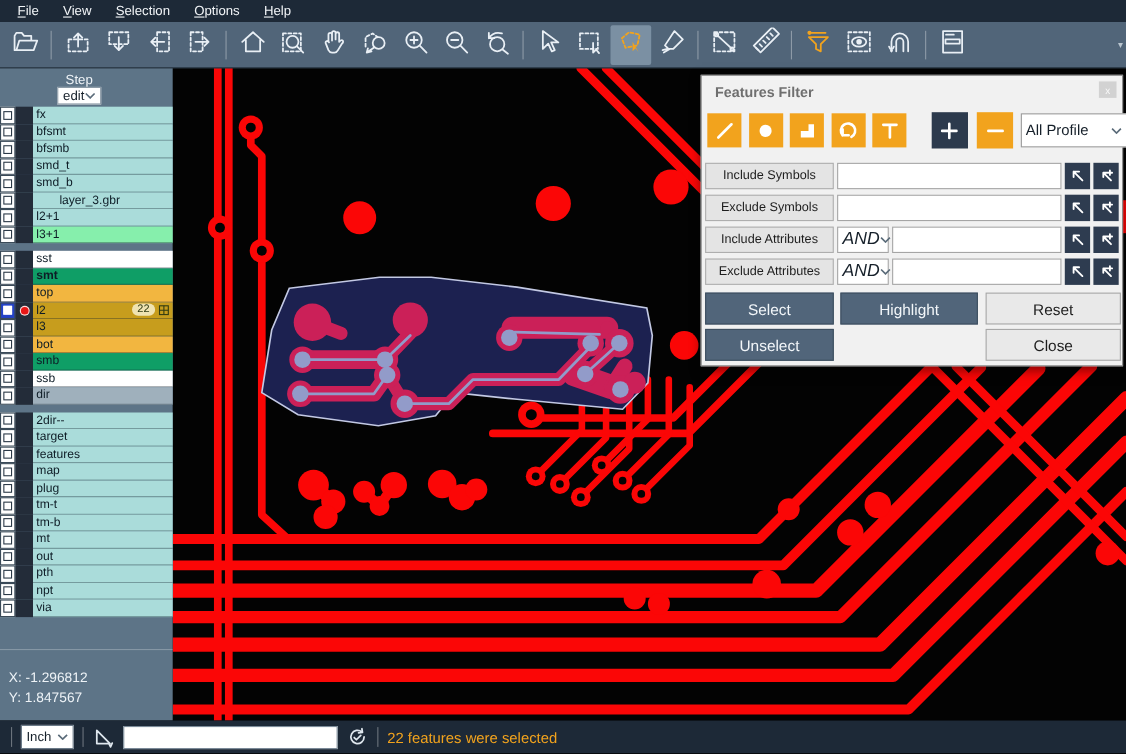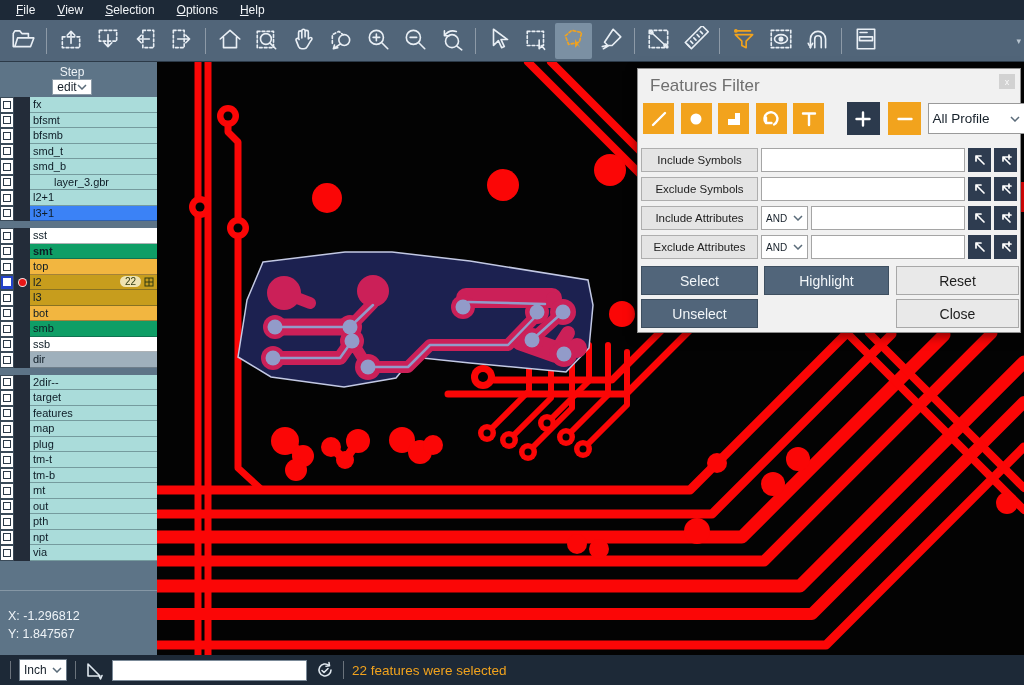--- a/index.html
+++ b/index.html
@@ -50,34 +50,34 @@
   #coords{position:absolute;left:8px;top:545px;color:#eef3f7;font-size:12.5px;line-height:18px;}
   #sidebar .hr{position:absolute;left:0;top:528px;width:157px;height:1px;background:rgba(255,255,255,.25);}
 
   
   #canvas{position:absolute;left:157px;top:62px;width:867px;height:593px;background:#030303;z-index:1;}
   #canvas svg{display:block;}
 
   
   #filter-dialog{position:absolute;left:637px;top:68px;width:384px;height:265px;background:var(--dlg);
     border:1px solid #8d8d8d;box-shadow:0 3px 10px rgba(0,0,0,.5);z-index:40;}
-  #dlg-title{position:absolute;left:12px;top:7px;font-size:17px;color:#6f6f6f;}
+  #dlg-title{position:absolute;left:12px;top:7px;font-size:13px;color:#6f6f6f;font-weight:bold;}
   #dlg-close{position:absolute;right:5px;top:5px;width:16px;height:15px;background:#d2d2d2;color:#fafafa;
     font-size:9px;display:flex;align-items:center;justify-content:center;}
   #shape-row{position:absolute;left:5px;top:33px;right:3px;display:flex;align-items:center;}
   .sqbtn{width:31px;height:31px;background:var(--orange);margin-right:6.5px;display:flex;align-items:center;justify-content:center;flex:none;}
   .sqbtn svg{width:20px;height:20px;stroke:#fff;stroke-width:2.4;fill:none;stroke-linecap:round;}
   .sqbtn.navy{background:var(--navy-btn);width:33px;height:33px;margin-left:16px;}
   .sqbtn.minus{width:33px;height:33px;margin-left:2px;}
   #profile-combo{margin-left:auto;width:97px;height:31px;font-size:13.5px;flex:none;border-color:#9a9a9a;}
   .frow{position:absolute;left:3px;right:3px;height:24px;display:flex;align-items:stretch;gap:3px;}
   .flabel{width:117px;background:#e4e4e4;border:1px solid #aeaeae;font-size:11.5px;color:#1d1d1d;
     display:flex;align-items:center;justify-content:center;flex:none;}
   .finput{flex:1;border:1px solid #a5a5a5;background:#fff;font-size:12px;padding:0 4px;min-width:10px;}
-  .andcombo{width:47px;flex:none;height:auto;font-size:10px;border-color:#a5a5a5;}
+  .andcombo{width:47px;flex:none;height:auto;font-size:16px;border-color:#a5a5a5;font-style:italic;}
   .navbtn{width:23px;background:#2e3c50;flex:none;display:flex;align-items:center;justify-content:center;}
   .navbtn svg{width:14px;height:14px;stroke:#fff;stroke-width:1.7;fill:none;stroke-linecap:round;}
   .abtn{position:absolute;height:29px;display:flex;align-items:center;justify-content:center;font-size:14px;}
   .abtn.dark{background:var(--btn-dark);color:#f2f6f9;border:1px solid #3e4f60;}
   .abtn.light{background:#e9e9e9;color:#1d1d1d;border:1px solid #a8a8a8;}
 
   
   #statusbar{position:absolute;left:0;top:655px;width:1024px;height:30px;background:var(--bar-dark);
     display:flex;align-items:center;z-index:30;padding-left:10px;gap:8px;}
   .ssep{width:1px;height:18px;background:rgba(255,255,255,.35);flex:none;}
@@ -456,21 +456,21 @@
             <span class="indcell"></span>
             <span class="labcell" style="background: rgb(170, 220, 218);">
               <span class="lname">l2+1</span>
             </span>
           </div>
           <div class="layer-row">
             <span class="cbcell">
               <span class="box"></span>
             </span>
             <span class="indcell"></span>
-            <span class="labcell" style="background: #3b82f6; justify-content: center;">
+            <span class="labcell" style="background: #86efac; justify-content: center;">
               <span class="lname">l3+1</span>
             </span>
           </div>
         </div>
         <div class="layer-group">
           <div class="layer-row">
             <span class="cbcell">
               <span class="box"></span>
             </span>
             <span class="indcell"></span>

